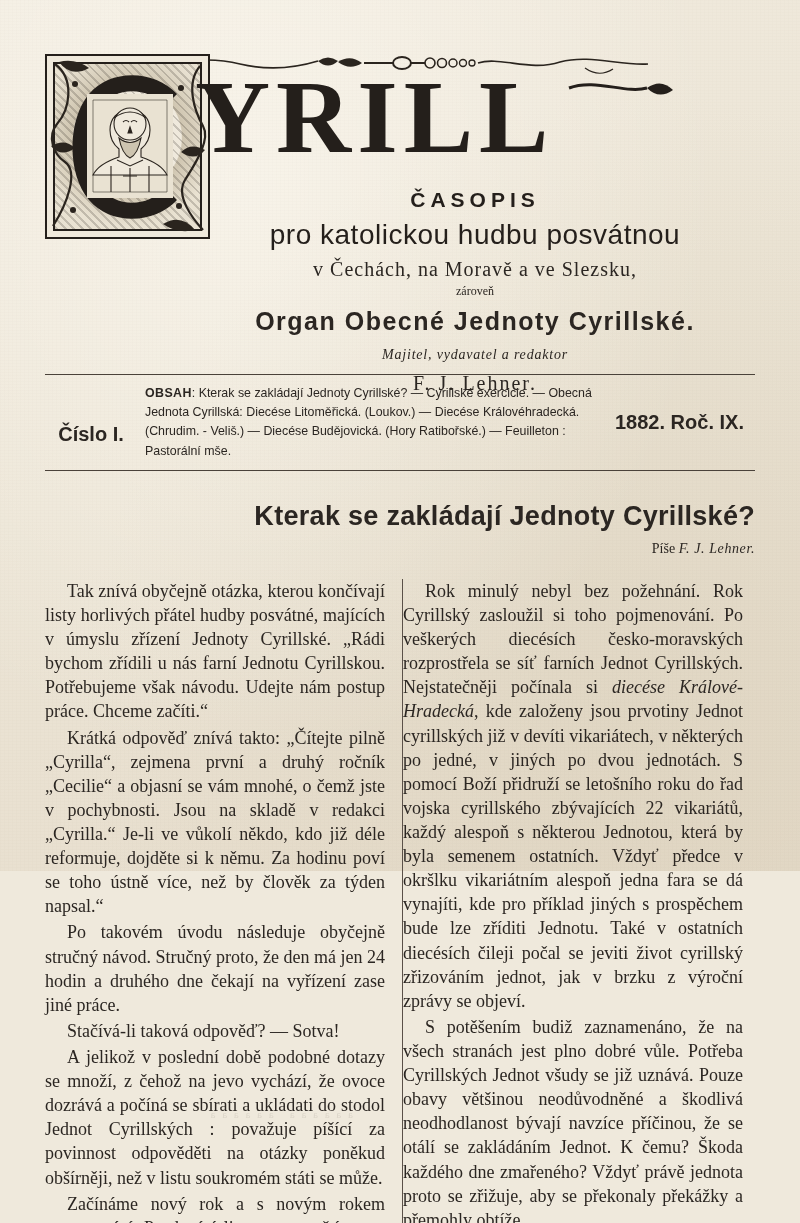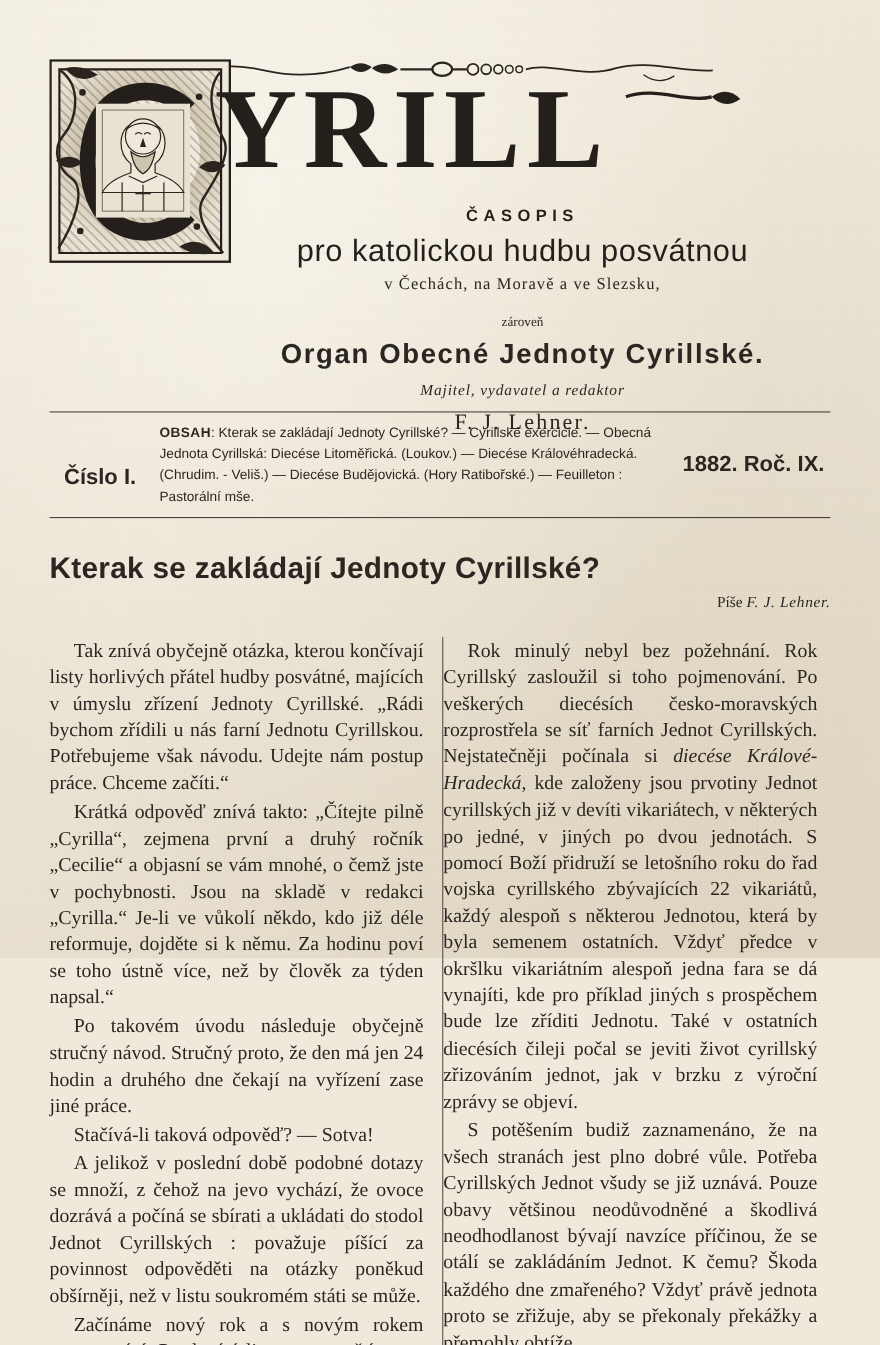--- a/index.html
+++ b/index.html
@@ -99,43 +99,43 @@
   }
   .title-sub {
     position: absolute;
     left: 150px;
     top: 150px;
     width: 560px;
     text-align: center;
   }
   .t-casopis {
     font-family: "Liberation Sans", sans-serif;
-    font-size: 15px;
+    font-size: 21px;
     letter-spacing: 5px;
     font-weight: 700;
     color: #241f1b;
   }
   .t-pro {
     font-family: "Liberation Sans", sans-serif;
     font-size: 28px;
     font-weight: 400;
     letter-spacing: .5px;
     margin-top: 7px;
     color: #241f1b;
   }
   .t-v {
     font-family: "Liberation Serif", serif;
-    font-size: 15px;
+    font-size: 20px;
     letter-spacing: 1px;
     margin-top: 7px;
   }
   .t-zaroven {
     font-family: "Liberation Serif", serif;
     font-size: 12px;
-    margin-top: 17px;
+    margin-top: 3px;
   }
   .t-organ {
     font-family: "Liberation Sans", sans-serif;
     font-size: 25px;
     font-weight: 700;
     letter-spacing: 1.5px;
     margin-top: 8px;
   }
   .t-majitel {
     font-family: "Liberation Serif", serif;
@@ -176,30 +176,29 @@
     padding: 0 8px;
   }
   .obsah b {
     letter-spacing: .4px;
   }
   .rocnik {
     font-family: "Liberation Sans", sans-serif;
     font-weight: 700;
     font-size: 20px;
     width: 140px;
-    text-align: center;
     flex: 0 0 140px;
   }
 
   
   .article {
     margin-top: 30px;
   }
   .art-title {
-    text-align: left;
+    text-align: right;
     font-family: "Liberation Sans", sans-serif;
     font-size: 27px;
     font-weight: 700;
     letter-spacing: .3px;
     margin-top: 22px;
   }
   .art-byline {
     text-align: right;
     font-size: 14px;
     margin-top: 9px;

